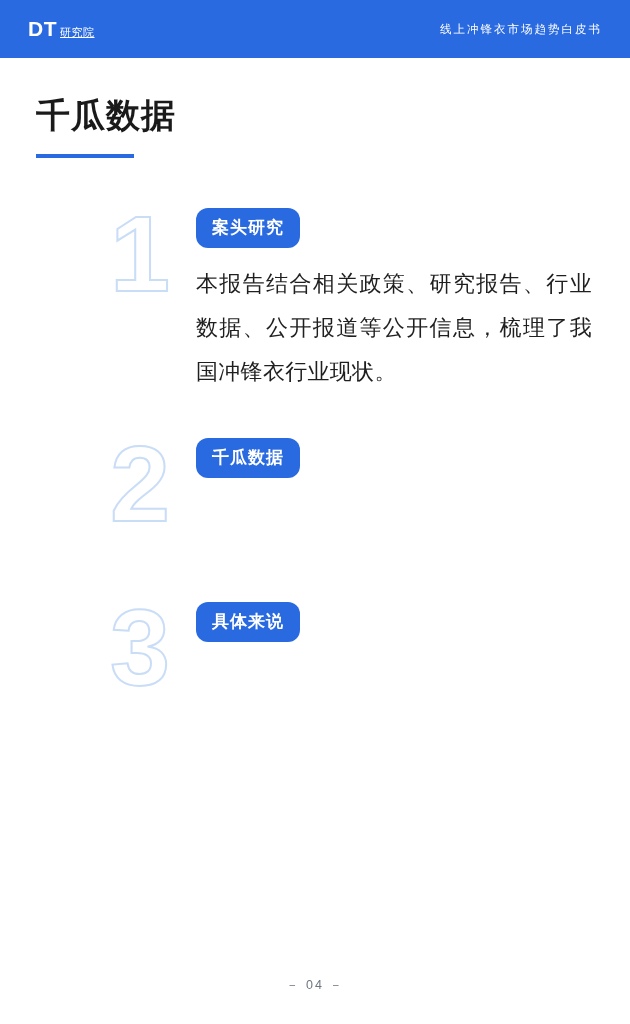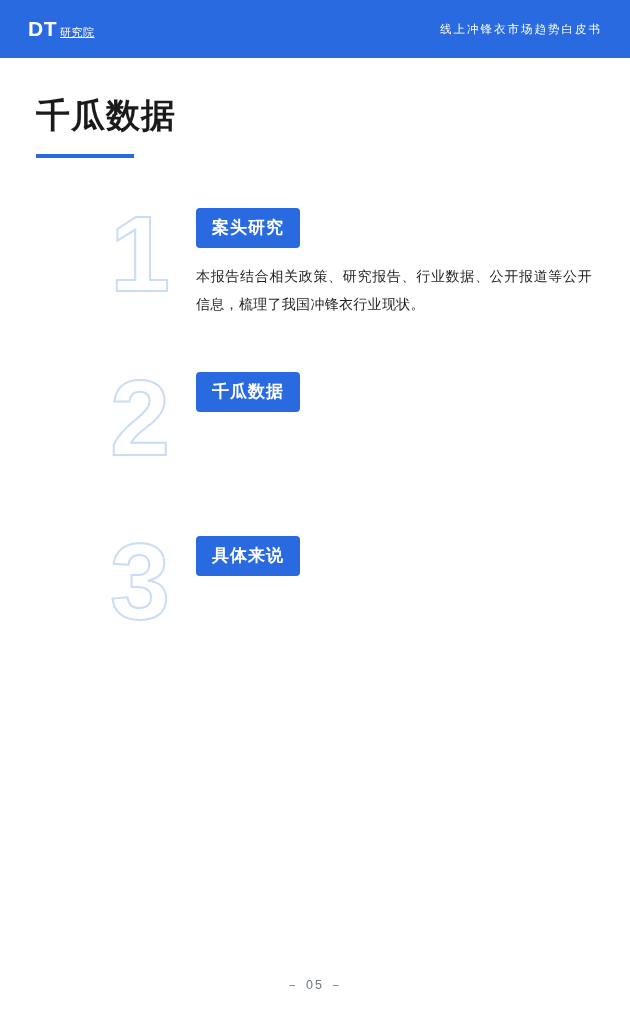--- a/index.html
+++ b/index.html
@@ -103,25 +103,25 @@
     user-select: none;
   }
   .badge {
     display: inline-block;
     background: #2a6ae0;
     color: #ffffff;
     font-size: 17px;
     font-weight: bold;
     letter-spacing: 1px;
     padding: 8px 16px 9px 16px;
-    border-radius: 4px;
+    border-radius: 12px;
     margin-bottom: 14px;
   }
   .body-text {
-    font-size: 14px;
+    font-size: 22px;
     line-height: 2.0;
     color: #1f1f1f;
     letter-spacing: 0.3px;
     text-align: justify;
   }
 
   
   .footer {
     position: absolute;
     bottom: 30px;
@@ -165,16 +165,16 @@
     </div>
 
     <div class="section">
       <div class="bignum">3</div>
       <div class="badge">具体来说</div>
     </div>
 
   </div>
 
   <div class="footer">
-    <span>－ 05 －</span>
+    <span>－ 04 －</span>
   </div>
 
 </div>
 
 </body></html>

